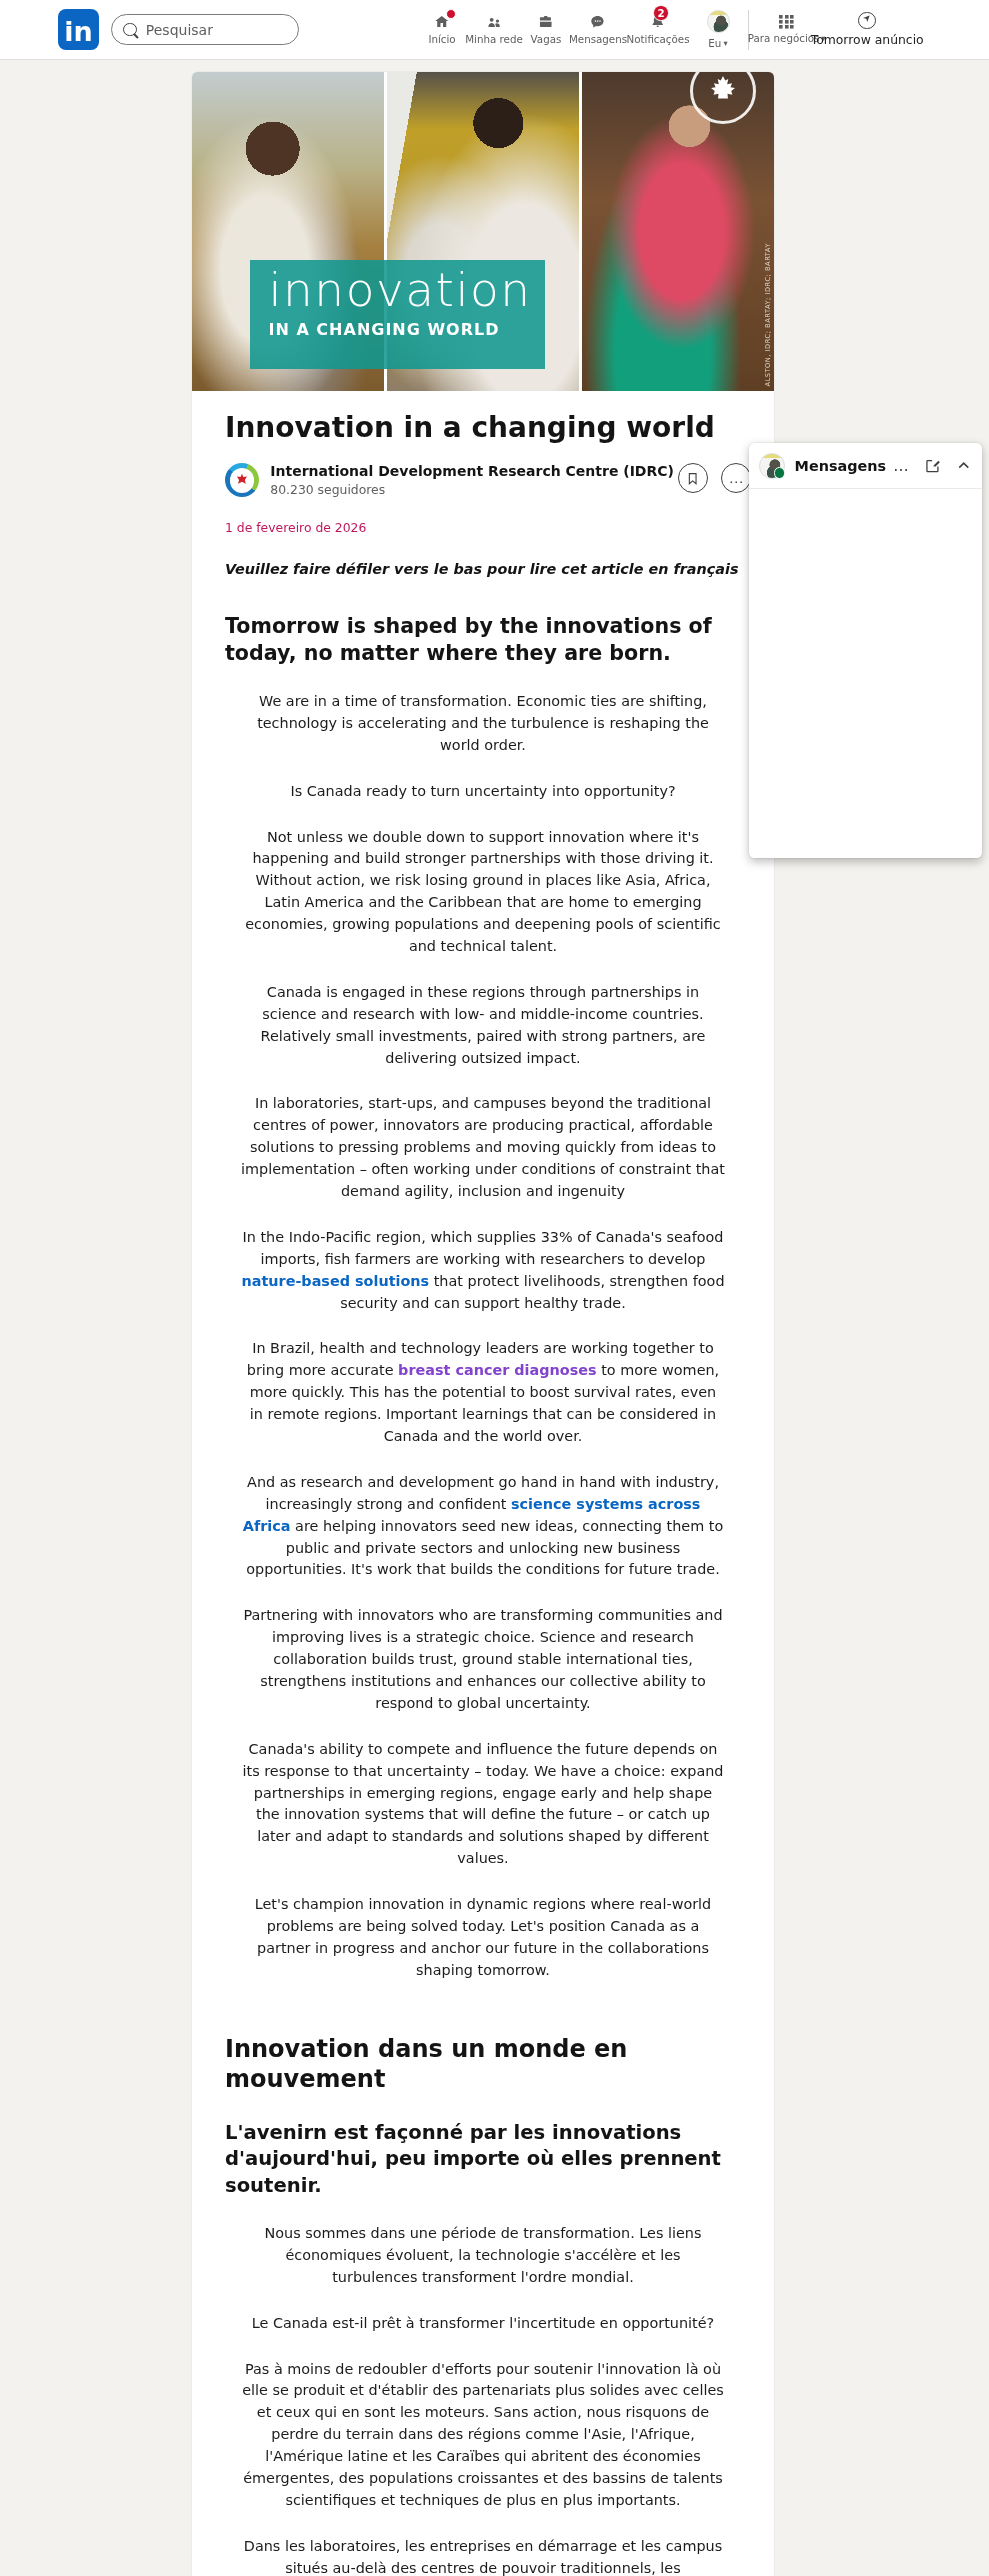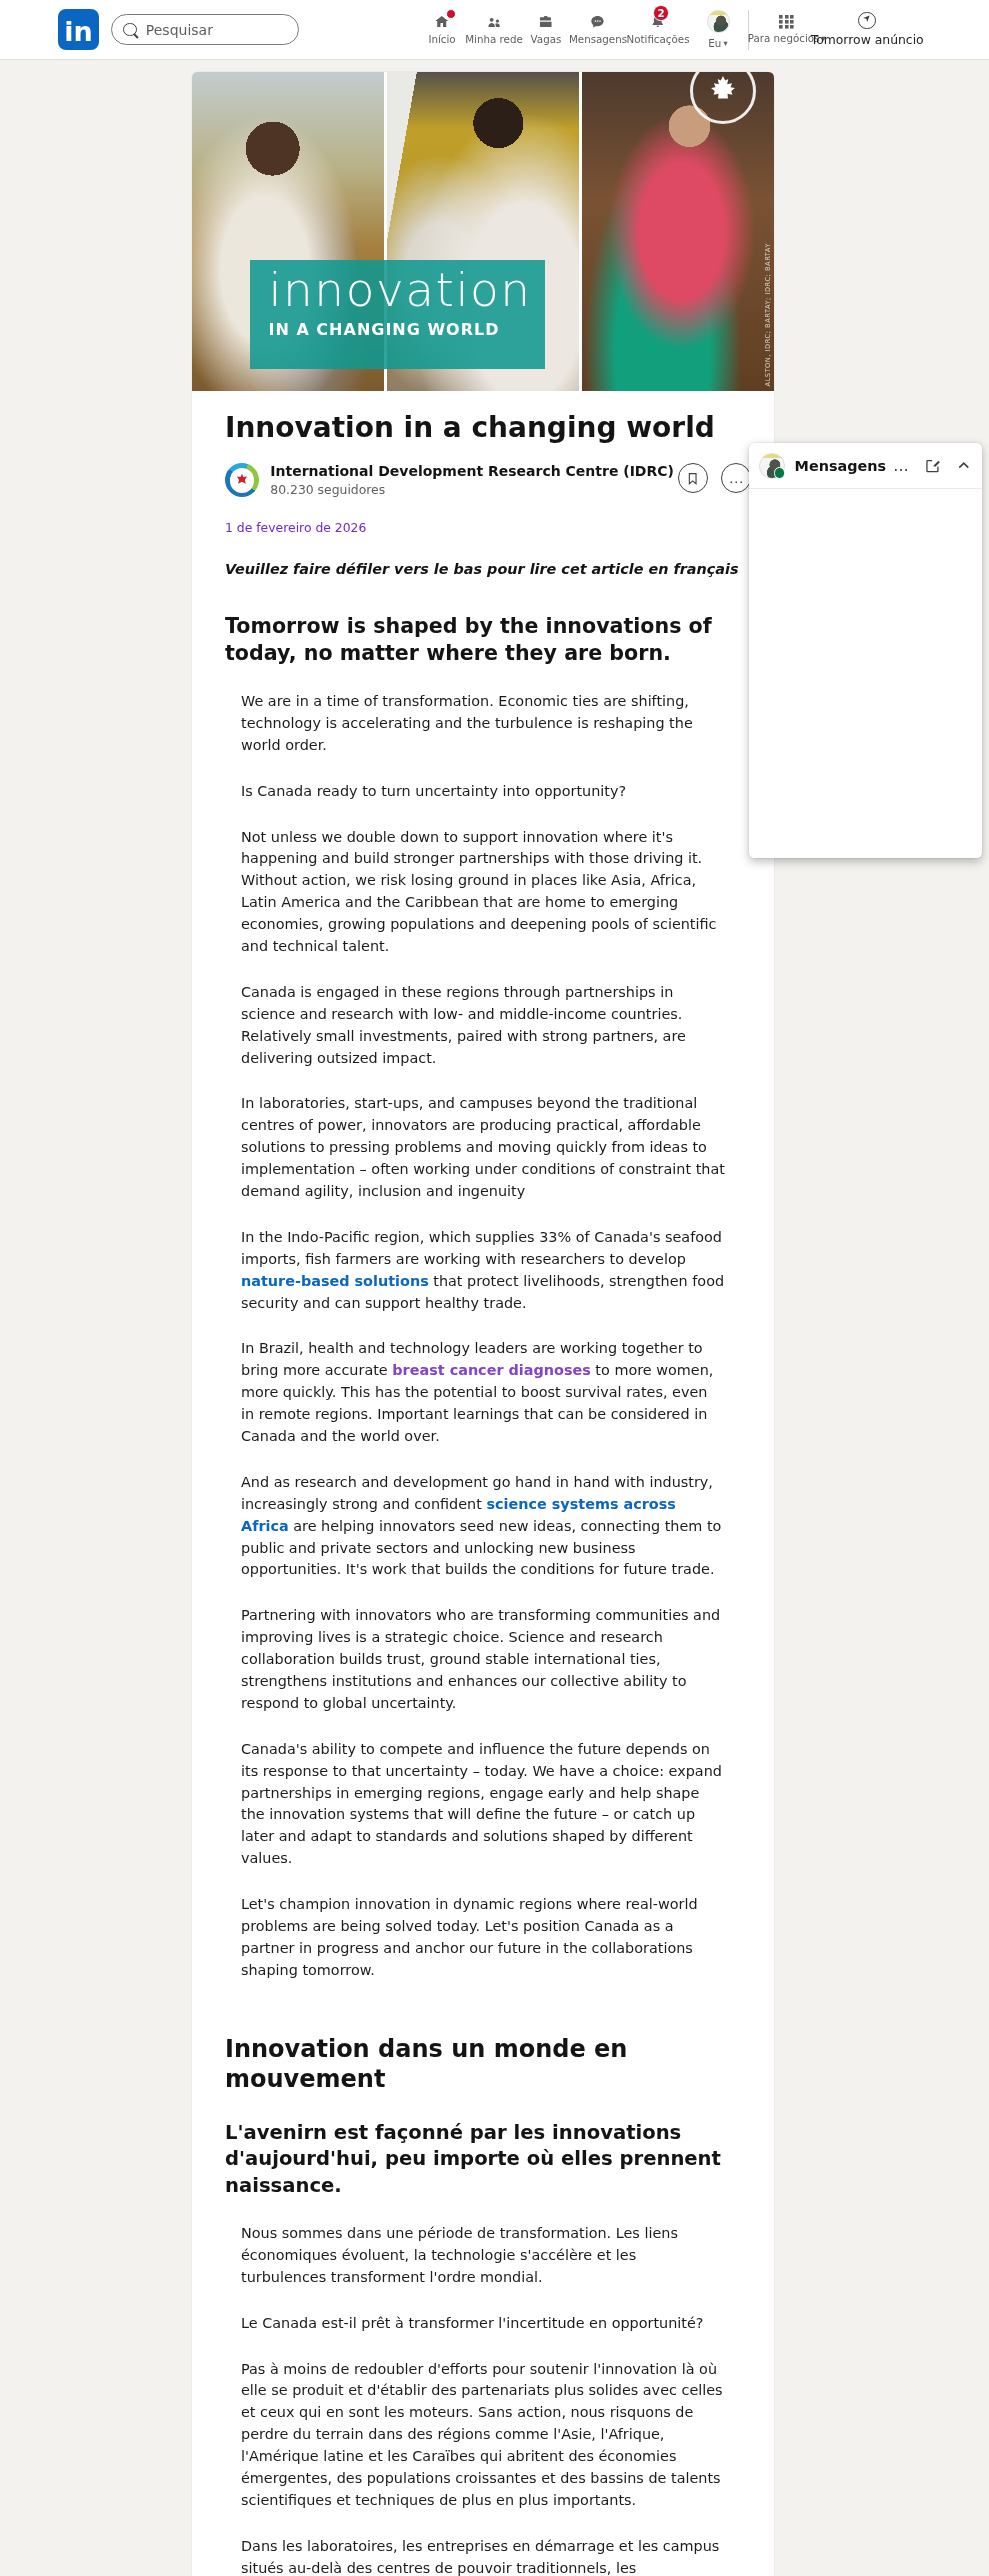--- a/index.html
+++ b/index.html
@@ -96,25 +96,25 @@
     background:conic-gradient(from 210deg,#1b75bb 0 100deg,#28a8e0 100deg 170deg,#8dc63f 170deg 280deg,#1b75bb 280deg 360deg);}
   .idrc-avatar::before{content:"";position:absolute;inset:4.6px;background:#fff;border-radius:50%;}
   .idrc-avatar::after{content:"";position:absolute;left:11.3px;top:10.3px;width:11.3px;height:11.3px;background:#d21f2c;
     clip-path:polygon(50% 0,62% 30%,95% 25%,75% 55%,85% 90%,50% 72%,15% 90%,25% 55%,5% 25%,38% 30%);}
   .author-meta{margin-left:11.3px;}
   .author-name{font-size:14px;font-weight:bold;color:#141414;}
   .author-followers{font-size:12.4px;color:#5e5e5e;margin-top:3.1px;}
   .header-actions{position:absolute;right:-10.3px;top:0;display:flex;gap:13.4px;}
   .circle-btn{width:30px;height:30px;border:1px solid #404040;border-radius:50%;background:#fff;
     display:flex;align-items:center;justify-content:center;color:#404040;font-size:15.5px;cursor:pointer;}
-  .article-date{font-size:12.4px;color:#6d28d9;margin-top:23px;}
+  .article-date{font-size:12.4px;color:#be185d;margin-top:23px;}
   
   .article-body{margin-top:26px;padding-bottom:5.2px;}
   .a-note{font-size:14.4px;font-style:italic;font-weight:bold;margin:0 0 20.6px 0;color:#141414;}
-  .a-p{font-size:14.4px;line-height:1.52;margin:24px 16px;color:#1c1c1c;}
+  .a-p{font-size:14.4px;line-height:1.52;margin:24px 16px;color:#1c1c1c;text-align:center;}
   .a-h2{font-size:20.6px;font-weight:bold;line-height:1.3;margin:36px 0 24px 0;color:#141414;}
   .a-h1{font-size:24px;font-weight:bold;line-height:1.25;margin:52px 0 15.5px 0;color:#141414;}
   .a-h3{font-size:19.6px;font-weight:bold;line-height:1.35;margin:26px 0 24px 0;color:#141414;}
   .link-blue{color:#0a66c2;font-weight:bold;cursor:pointer;}
   .link-purple{color:#8344cc;font-weight:bold;cursor:pointer;}
 
   
   .msg-panel{position:absolute;left:749px;top:443px;width:233px;height:415px;background:#fff;border-radius:5.2px;
     box-shadow:0 0 0 0.5px rgba(0,0,0,0.08),0 3.1px 9.3px rgba(0,0,0,0.25);z-index:50;}
   .msg-header{height:45px;display:flex;align-items:center;padding:0 10.3px;border-bottom:0.5px solid #eceae7;}
@@ -250,21 +250,21 @@
           <p class="a-p"><span>In laboratories, start-ups, and campuses beyond the traditional centres of power, innovators are producing practical, affordable solutions to pressing problems and moving quickly from ideas to implementation – often working under conditions of constraint that demand agility, inclusion and ingenuity</span></p>
           <p class="a-p"><span>In the Indo-Pacific region, which supplies 33% of Canada's seafood imports, fish farmers are working with researchers to develop </span><span class="link-blue">nature-based solutions</span><span> that protect livelihoods, strengthen food security and can support healthy trade.</span></p>
           <p class="a-p"><span>In Brazil, health and technology leaders are working together to bring more accurate </span><span class="link-purple">breast cancer diagnoses</span><span> to more women, more quickly. This has the potential to boost survival rates, even in remote regions. Important learnings that can be considered in Canada and the world over.</span></p>
           <p class="a-p"><span>And as research and development go hand in hand with industry, increasingly strong and confident </span><span class="link-blue">science systems across Africa</span><span> are helping innovators seed new ideas, connecting them to public and private sectors and unlocking new business opportunities. It's work that builds the conditions for future trade.</span></p>
           <p class="a-p"><span>Partnering with innovators who are transforming communities and improving lives is a strategic choice. Science and research collaboration builds trust, ground stable international ties, strengthens institutions and enhances our collective ability to respond to global uncertainty.</span></p>
           <p class="a-p"><span>Canada's ability to compete and influence the future depends on its response to that uncertainty – today. We have a choice: expand partnerships in emerging regions, engage early and help shape the innovation systems that will define the future – or catch up later and adapt to standards and solutions shaped by different values.</span></p>
           <p class="a-p"><span>Let's champion innovation in dynamic regions where real-world problems are being solved today. Let's position Canada as a partner in progress and anchor our future in the collaborations shaping tomorrow.</span></p>
         </div>
       <div id="article-fr">
           <div class="a-h1"><span>Innovation dans un monde en mouvement</span></div>
-          <div class="a-h3"><span>L'avenirn est façonné par les innovations d'aujourd'hui, peu importe où elles prennent naissance.</span></div>
+          <div class="a-h3"><span>L'avenirn est façonné par les innovations d'aujourd'hui, peu importe où elles prennent soutenir.</span></div>
           <p class="a-p"><span>Nous sommes dans une période de transformation. Les liens économiques évoluent, la technologie s'accélère et les turbulences transforment l'ordre mondial.</span></p>
           <p class="a-p"><span>Le Canada est-il prêt à transformer l'incertitude en opportunité?</span></p>
           <p class="a-p"><span>Pas à moins de redoubler d'efforts pour soutenir l'innovation là où elle se produit et d'établir des partenariats plus solides avec celles et ceux qui en sont les moteurs. Sans action, nous risquons de perdre du terrain dans des régions comme l'Asie, l'Afrique, l'Amérique latine et les Caraïbes qui abritent des économies émergentes, des populations croissantes et des bassins de talents scientifiques et techniques de plus en plus importants.</span></p>
           <p class="a-p"><span>Dans les laboratoires, les entreprises en démarrage et les campus situés au-delà des centres de pouvoir traditionnels, les innovatrices et innovateurs conçoivent des solutions pratiques et abordables pour répondre à des problèmes urgents et passent rapidement des idées à la mise en œuvre – travaillant souvent dans des conditions de contraintes qui exigent agilité, inclusion et ingéniosité.</span></p>
         </div>
     </div>
   </div>
 
 </div>
 

